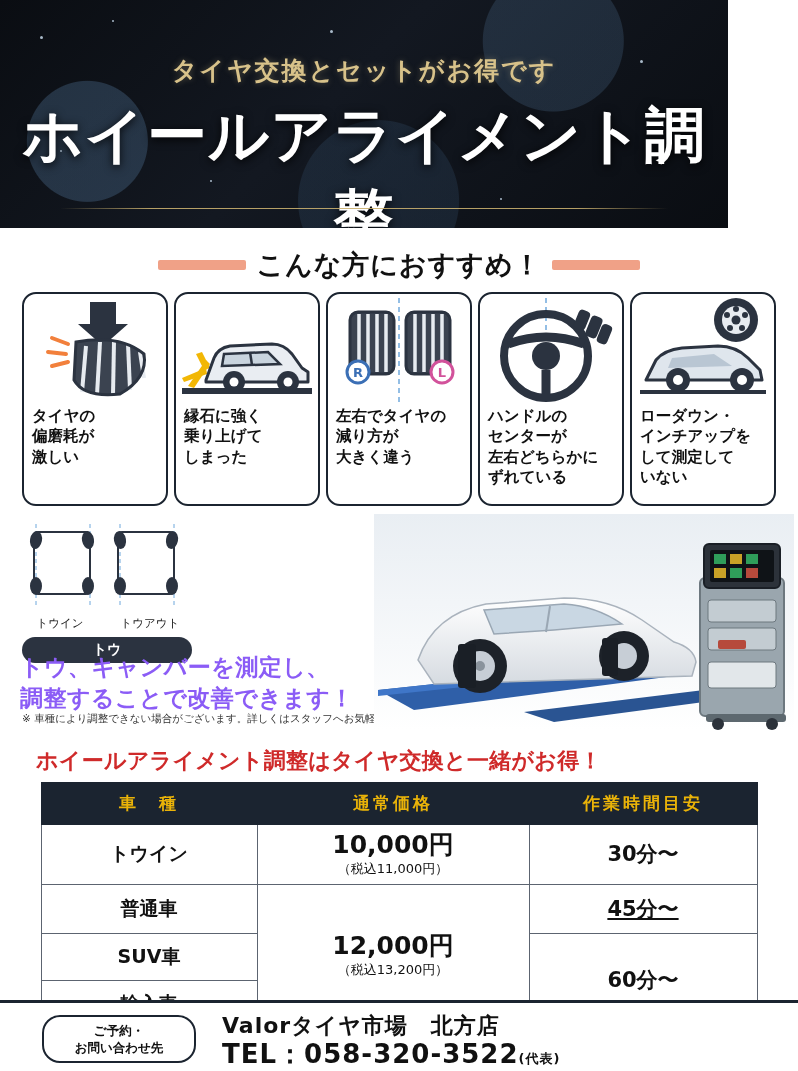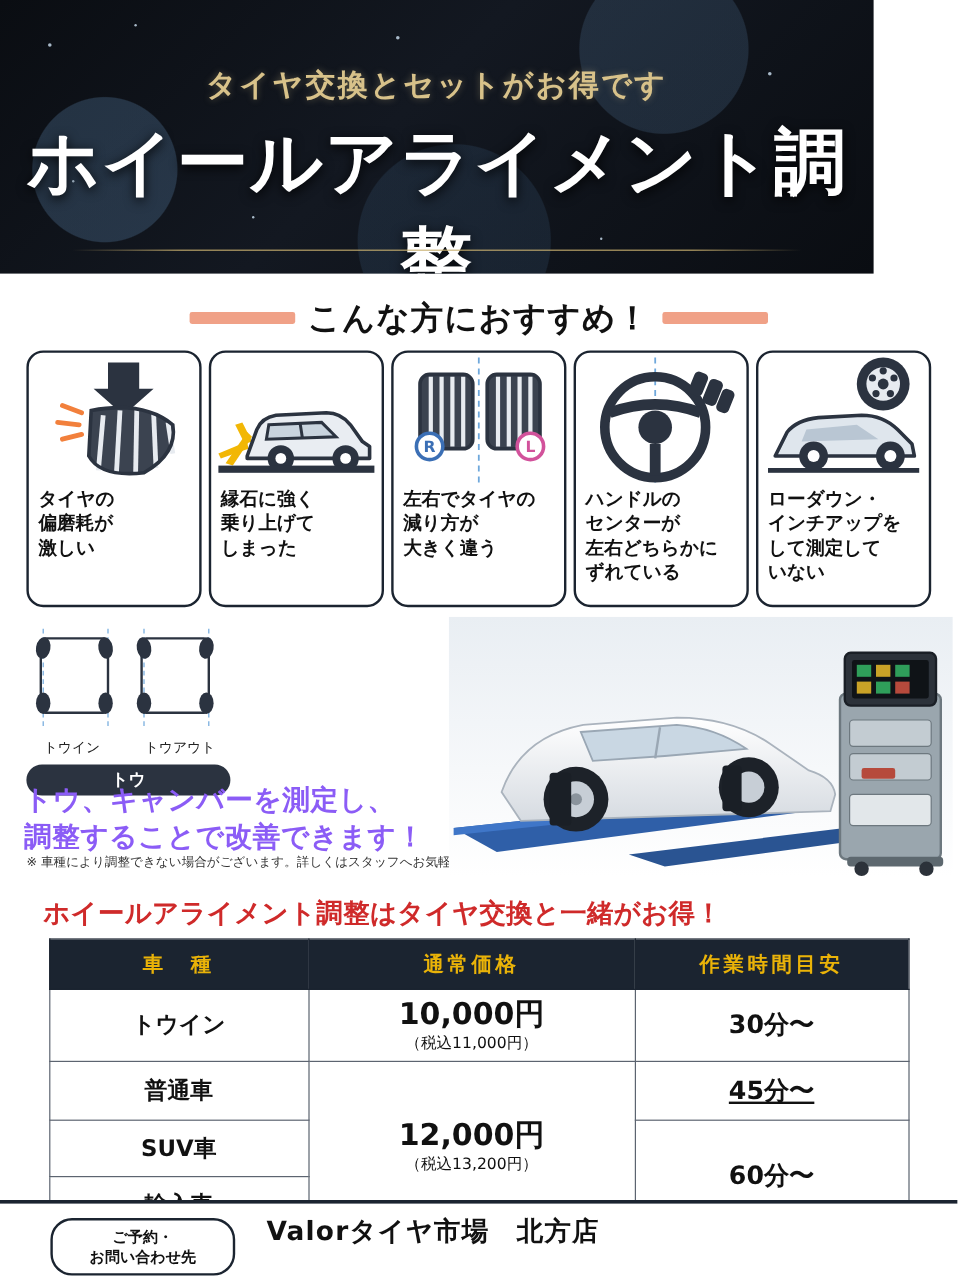--- a/index.html
+++ b/index.html
@@ -409,13 +409,16 @@
       <td class="ccar">輸入車</td>
     </tr>
   </tbody>
 </table>
 
 <div class="foot-note">※ ローダウン車両につきましては、現車確認が必要です。　　※ 高さに制限があるため、大型車は現車確認が必要です。</div>
 
 <div class="footer">
   <div class="fbox">ご予約・<br>お問い合わせ先</div>
   <div class="shop">Valorタイヤ市場　北方店</div>
+  <div class="tel">
+    <span>TEL：058-320-3522</span><small>(代表)</small>
+  </div>
 </div>
 
 </body></html>

